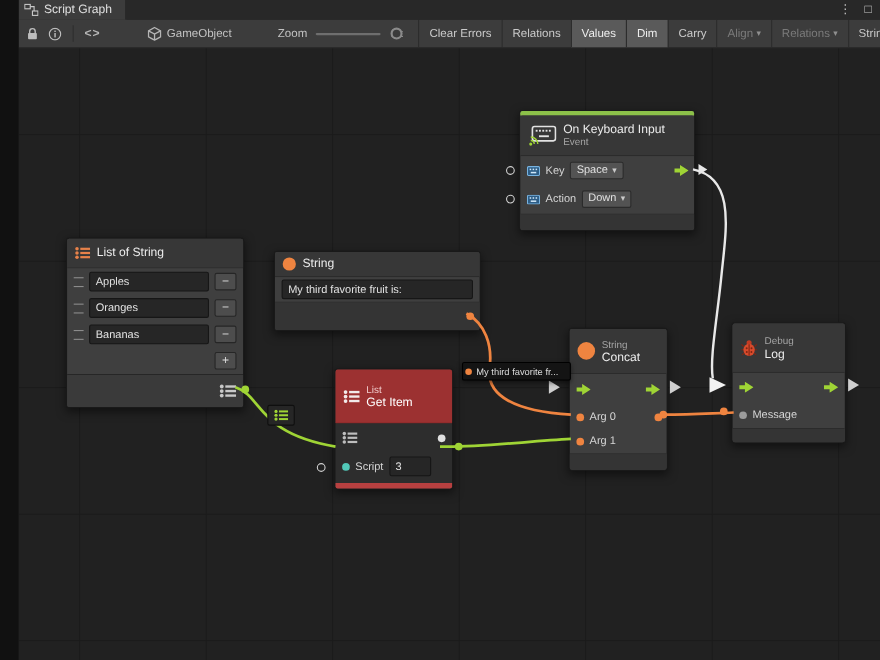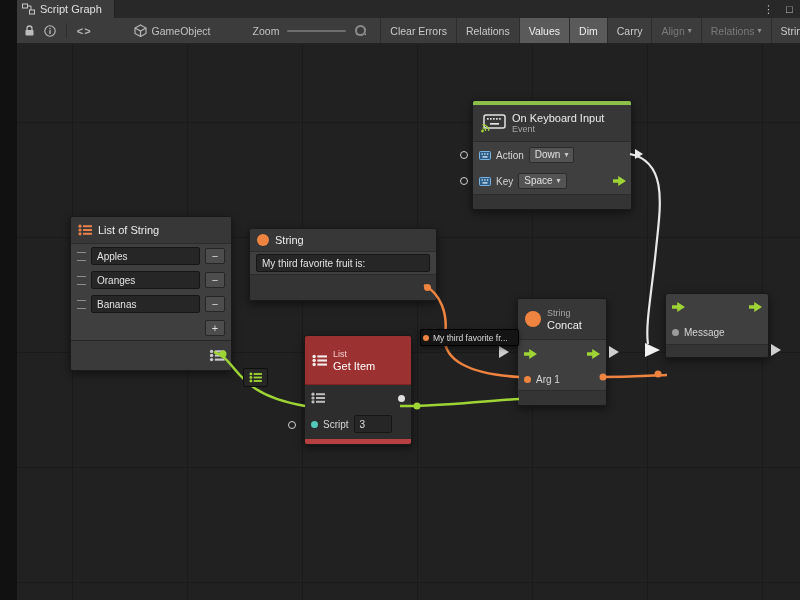--- a/index.html
+++ b/index.html
@@ -143,50 +143,50 @@
         <span class="port-hollow" style="left:-13px;top:9px"></span>
         <svg width="12" height="9" viewBox="0 0 12 9">
             <rect x="0.5" y="0.5" width="11" height="8" rx="1" fill="#2d5d86" stroke="#78b3e0"></rect>
             <g fill="#cfe6f7">
               <rect x="2.5" y="2.3" width="1.4" height="1.4"></rect>
               <rect x="5.2" y="2.3" width="1.4" height="1.4"></rect>
               <rect x="7.9" y="2.3" width="1.4" height="1.4"></rect>
               <rect x="3.5" y="5.2" width="5" height="1.4"></rect>
             </g>
           </svg>
-        <span>Action</span>
+        <span>Key</span>
         <span class="dropdown">
-            <span>Down</span>
-          </span>
+            <span>Space</span>
+          </span>
+        <span class="flow-arrow" style="position:absolute;right:5px">
+          <svg width="13" height="10" viewBox="0 0 13 10">
+              <path d="M0 3.2 h5.2 V0 L13 5 5.2 10 V6.8 H0 Z" fill="#9fd435"></path>
+            </svg>
+        </span>
       </div>
       <div class="row" style="height:26px">
         <span class="port-hollow" style="left:-13px;top:9px"></span>
         <svg width="12" height="9" viewBox="0 0 12 9">
             <rect x="0.5" y="0.5" width="11" height="8" rx="1" fill="#2d5d86" stroke="#78b3e0"></rect>
             <g fill="#cfe6f7">
               <rect x="2.5" y="2.3" width="1.4" height="1.4"></rect>
               <rect x="5.2" y="2.3" width="1.4" height="1.4"></rect>
               <rect x="7.9" y="2.3" width="1.4" height="1.4"></rect>
               <rect x="3.5" y="5.2" width="5" height="1.4"></rect>
             </g>
           </svg>
-        <span>Key</span>
+        <span>Action</span>
         <span class="dropdown">
-            <span>Space</span>
-          </span>
-        <span class="flow-arrow" style="position:absolute;right:5px">
-          <svg width="13" height="10" viewBox="0 0 13 10">
-              <path d="M0 3.2 h5.2 V0 L13 5 5.2 10 V6.8 H0 Z" fill="#9fd435"></path>
-            </svg>
-        </span>
+            <span>Down</span>
+          </span>
       </div>
       <div class="node-footer" style="height:14px"></div>
     </div>
 
-    <div class="node" style="left:53px;top:172px;width:162px">
+    <div class="node" style="left:43px;top:172px;width:162px">
       <div class="node-header" style="height:26px">
         <svg width="14" height="12" viewBox="0 0 14 12">
             <g fill="#e8824a">
               <circle cx="2" cy="2.2" r="1.6"></circle>
               <rect x="5" y="1.2" width="9" height="2"></rect>
               <circle cx="2" cy="6" r="1.6"></circle>
               <rect x="5" y="5" width="9" height="2"></rect>
               <circle cx="2" cy="9.8" r="1.6"></circle>
               <rect x="5" y="8.8" width="9" height="2"></rect>
             </g>
@@ -293,26 +293,47 @@
             </svg>
           </span>
         <span class="flow-arrow" style="margin-left:auto">
             <svg width="13" height="10" viewBox="0 0 13 10">
               <path d="M0 3.2 h5.2 V0 L13 5 5.2 10 V6.8 H0 Z" fill="#9fd435"></path>
             </svg>
           </span>
       </div>
       <div class="row" style="height:22px">
         <span class="dot orange"></span>
+        <span>Arg 0</span>
+        <span class="dot orange" style="position:absolute;right:4px;top:8px"></span>
+      </div>
+      <div class="row" style="height:22px">
+        <span class="dot orange"></span>
         <span>Arg 1</span>
       </div>
       <div class="node-footer" style="height:14px"></div>
     </div>
 
     <div class="node" style="left:648px;top:249px;width:104px">
+      <div class="node-header" style="height:44px">
+        <svg width="16" height="16" viewBox="0 0 16 16">
+          <path d="M3 7 L1 5 M3 10 H0.8 M3.4 13 L1.6 14.6 M13 7 L15 5 M13 10 H15.2 M12.6 13 L14.4 14.6" stroke="#7e2413" stroke-width="1" fill="none"></path>
+          <circle cx="8" cy="3.6" r="2.3" fill="#c23b24"></circle>
+          <ellipse cx="8" cy="10" rx="5.2" ry="5.6" fill="#d84a2b"></ellipse>
+          <line x1="8" y1="5" x2="8" y2="15.4" stroke="#7e2413"></line>
+          <circle cx="5.8" cy="8.5" r="0.9" fill="#7e2413"></circle>
+            <circle cx="10.2" cy="8.5" r="0.9" fill="#7e2413"></circle>
+          <circle cx="5.9" cy="12" r="0.9" fill="#7e2413"></circle>
+            <circle cx="10.1" cy="12" r="0.9" fill="#7e2413"></circle>
+        </svg>
+        <div>
+          <div class="node-sub">Debug</div>
+          <div class="node-title">Log</div>
+        </div>
+      </div>
       <div class="row" style="height:26px">
         <span class="flow-arrow">
             <svg width="13" height="10" viewBox="0 0 13 10">
               <path d="M0 3.2 h5.2 V0 L13 5 5.2 10 V6.8 H0 Z" fill="#9fd435"></path>
             </svg>
           </span>
         <span class="flow-arrow" style="margin-left:auto">
             <svg width="13" height="10" viewBox="0 0 13 10">
               <path d="M0 3.2 h5.2 V0 L13 5 5.2 10 V6.8 H0 Z" fill="#9fd435"></path>
             </svg>

